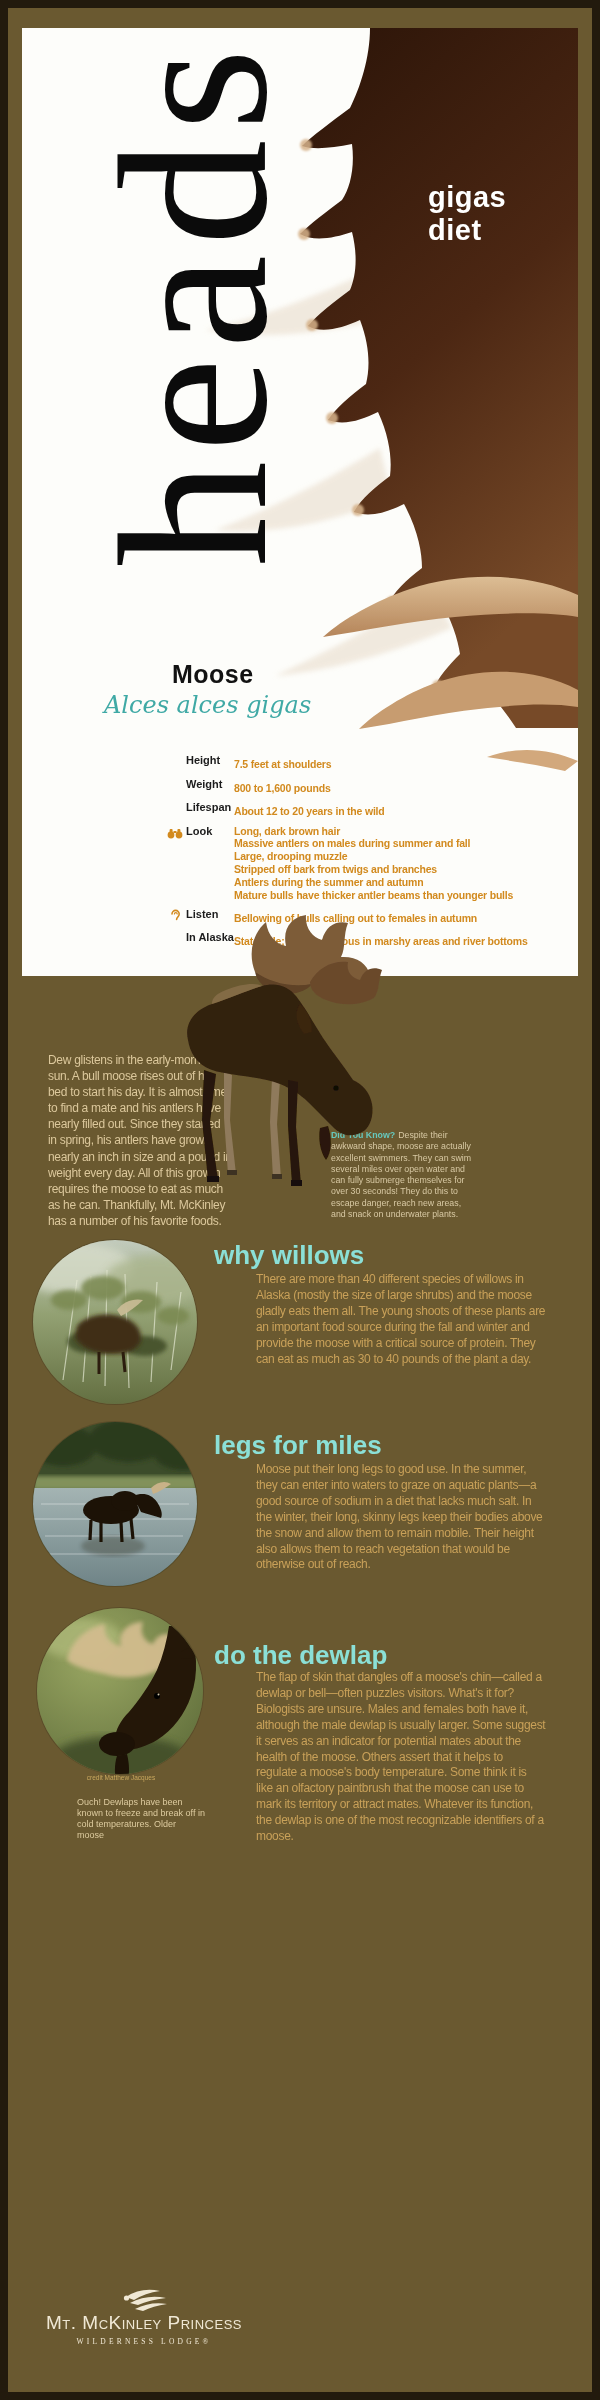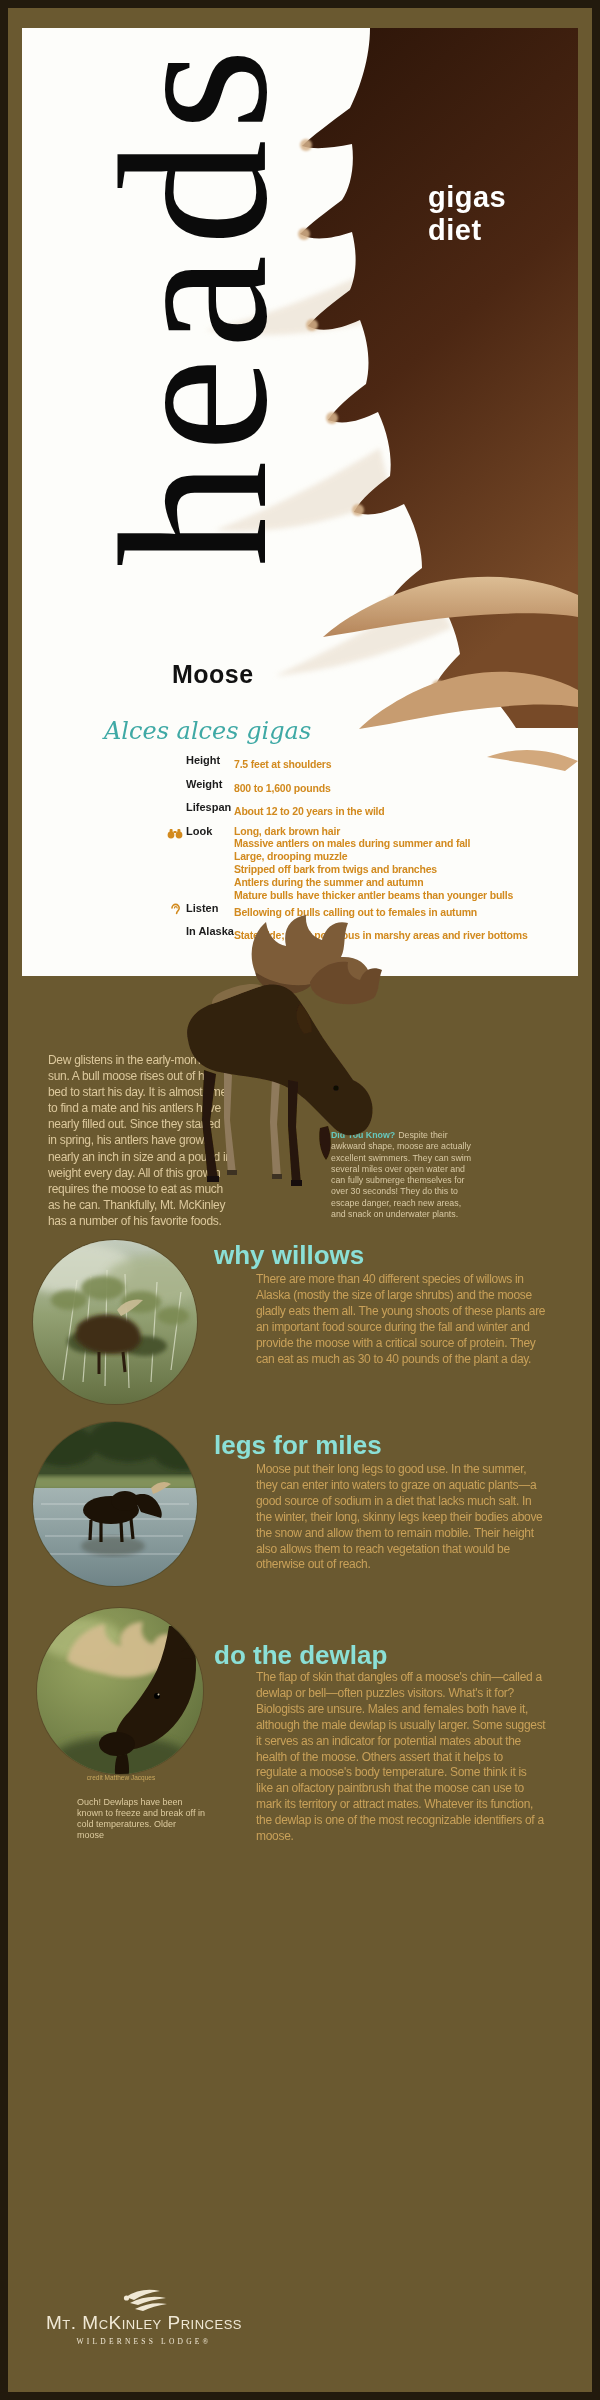--- a/index.html
+++ b/index.html
@@ -10,21 +10,21 @@
   #panel{left:22px;top:28px;width:556px;height:948px;background:#fdfdfa;}
   
   #heads{left:-85px;top:178px;width:560px;height:218px;transform:rotate(-90deg);
          font-family:"Liberation Serif","DejaVu Serif",serif;font-size:212px;line-height:215px;
          color:#0b0b0b;letter-spacing:9px;z-index:6;}
   #heldhigh{left:428px;top:181px;z-index:7;color:#ffffff;font-weight:bold;
             font-size:29px;line-height:33px;letter-spacing:.5px;}
   
   #common{left:154px;top:660px;font-weight:bold;font-size:25px;color:#121212;letter-spacing:.5px;z-index:8;margin-left:18px;}
   #sci{left:104px;top:691px;font-family:"DejaVu Serif","Liberation Serif",serif;font-style:italic;
-       font-size:24px;color:#3fa9a5;z-index:8;margin-top:26px;}
+       font-size:24px;color:#3fa9a5;z-index:8;}
   
   #facts{left:164px;top:754px;width:412px;z-index:8;}
   .frow{display:flex;margin-bottom:5.5px;}
   .frow .ficon{width:22px;flex:0 0 22px;text-align:center;}
   .frow .flabel{width:48px;flex:0 0 48px;font-weight:bold;font-size:11px;line-height:12.9px;color:#1c1c1c;}
   .frow .fvals{flex:1;}
   .fval{font-weight:bold;font-size:10.5px;line-height:12.9px;color:#d28a1e;
         letter-spacing:-.2px;white-space:nowrap;}
   
   #intro{left:48px;top:1052px;width:184px;font-size:12px;line-height:16.1px;
@@ -143,21 +143,21 @@
     <div class="frow">
       <span class="ficon"></span>
       <span class="flabel">Weight</span>
       <span class="fvals"><span class="fval">800 to 1,600 pounds</span></span>
     </div>
     <div class="frow">
       <span class="ficon"></span>
       <span class="flabel">Lifespan</span>
       <span class="fvals"><span class="fval">About 12 to 20 years in the wild</span></span>
     </div>
-    <div class="frow" style="margin-bottom:0;">
+    <div class="frow" style="margin-bottom:6px;">
       <span class="ficon">
         <svg width="16" height="11" viewBox="0 0 16 11" style="display:inline-block;">
           <g fill="#d28a1e">
               <circle cx="4" cy="7" r="3.4"></circle>
               <circle cx="12" cy="7" r="3.4"></circle>
           <rect x="2.6" y="1" width="3" height="4" rx="1"></rect>
               <rect x="10.4" y="1" width="3" height="4" rx="1"></rect>
           <rect x="6.5" y="3" width="3" height="2"></rect>
             </g>
         </svg>

